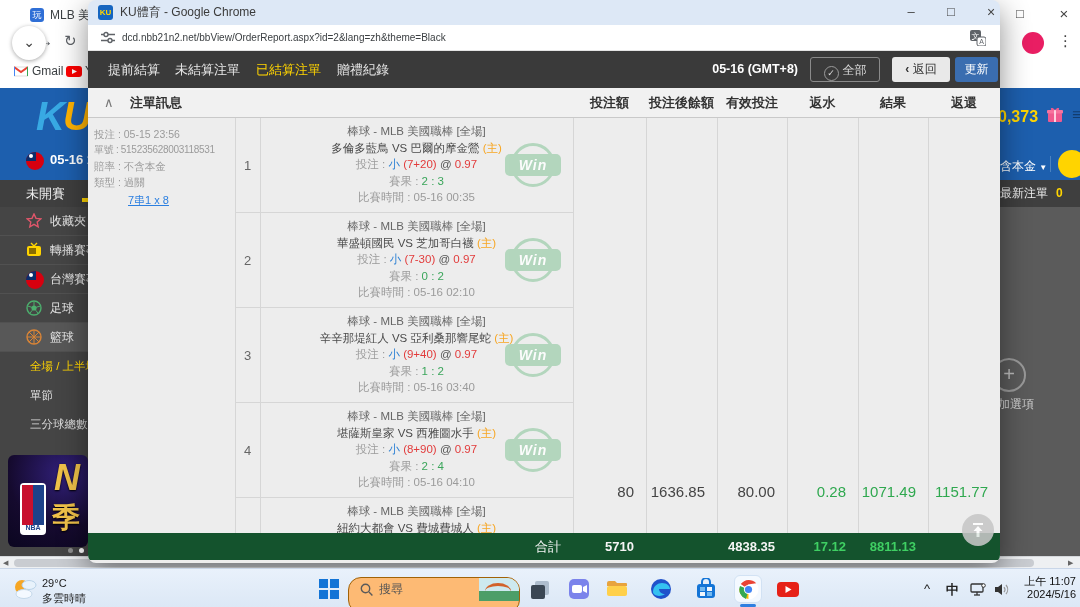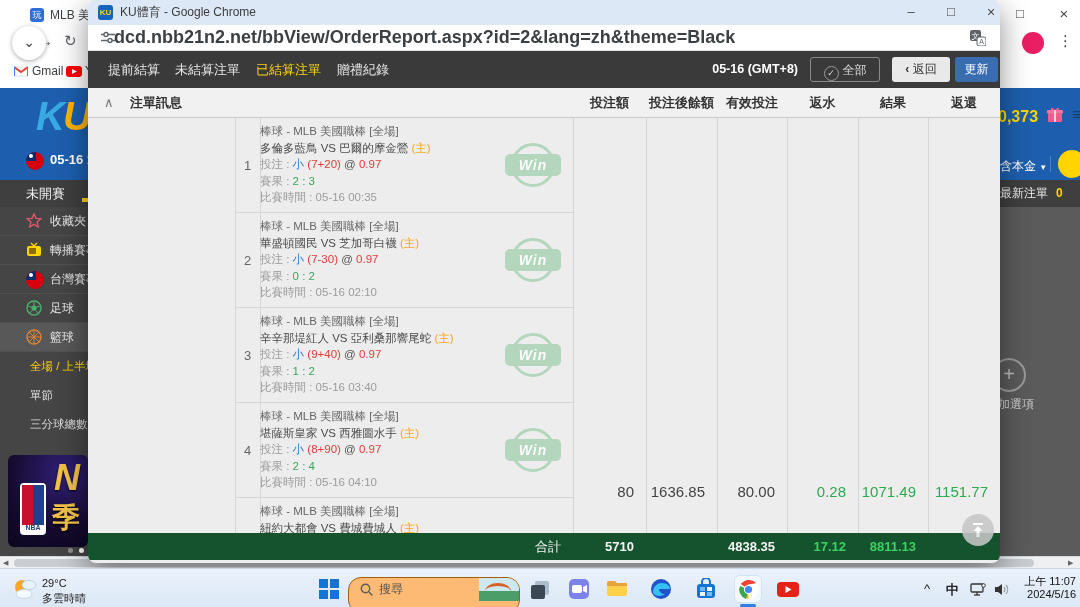--- a/index.html
+++ b/index.html
@@ -49,41 +49,41 @@
   .ycircle{left:1058px;top:150px;width:28px;height:28px;border-radius:50%;background:#ffd400;}
   .latest{left:1000px;top:180px;line-height:27px;font-size:12px;color:#eee;white-space:nowrap;}
   .latest b{color:#ffd400;margin-left:8px;}
   
   .popup{left:88px;top:0;width:912px;height:563px;background:#ededed;border-radius:8px;box-shadow:0 10px 30px rgba(0,0,0,.45);overflow:hidden;}
   .ttl{position:absolute;left:0;top:0;width:912px;height:25px;background:#dde8f6;}
   .ttl-fav{position:absolute;left:10px;top:5px;width:15px;height:15px;border-radius:3px;background:#1565c0;color:#ffd400;font-size:8px;font-weight:bold;text-align:center;line-height:15px;}
   .ttl-text{position:absolute;left:32px;top:0;line-height:25px;font-size:12px;color:#3b3b3b;}
   .winctl{position:absolute;top:0;width:36px;height:25px;text-align:center;line-height:24px;font-size:13px;color:#444;}
   .urlrow{position:absolute;left:0;top:25px;width:912px;height:26px;background:#fff;border-bottom:1px solid #e3e3e3;box-sizing:border-box;}
-  .url{position:absolute;left:26px;top:0;line-height:25px;font-size:18px;color:#3c4043;white-space:nowrap;font-weight:bold;}
+  .url{position:absolute;left:34px;top:0;line-height:25px;font-size:10px;color:#3c4043;white-space:nowrap;}
   .navbar{position:absolute;left:0;top:51px;width:912px;height:37px;background:#3a3a3a;}
   .ptab{position:absolute;top:0;line-height:37px;font-size:13px;color:#e8e8e8;white-space:nowrap;cursor:pointer;}
   .ptab.active{color:#ffd400;}
   .navdate{position:absolute;left:592px;top:0;width:118px;text-align:right;line-height:37px;font-size:12.5px;font-weight:bold;color:#fff;white-space:nowrap;}
   .btn{position:absolute;top:6px;height:25px;border-radius:3px;font-size:12px;line-height:25px;text-align:center;box-sizing:border-box;cursor:pointer;}
   .btn-all{left:722px;width:70px;border:1px solid #8a8a8a;color:#ddd;}
   .btn-back{left:804px;width:58px;background:#e9e9e9;color:#333;}
   .btn-upd{left:867px;width:43px;background:#3a6db0;color:#fff;}
   .hdr{position:absolute;left:0;top:88px;width:912px;height:30px;background:#f1f1f1;border-bottom:1px solid #c9c9c9;box-sizing:border-box;}
   .hcell{position:absolute;top:0;line-height:29px;font-size:13px;font-weight:bold;color:#333;text-align:center;white-space:nowrap;}
   .pbody{position:absolute;left:0;top:118px;width:912px;height:415px;background:#ededed;}
   .vline{position:absolute;top:0;bottom:0;width:1px;background:#d6d6d6;}
   .info{position:absolute;left:0;top:0;width:146px;padding:8px 0 0 6px;box-sizing:border-box;}
   .info .il{font-size:10.5px;color:#9b9b9b;line-height:16px;white-space:nowrap;}
   .info .order{font-size:10px;letter-spacing:-.3px;}
   .info a{display:inline-block;margin:0 0 0 34px;font-size:11px;color:#2b7fe0;text-decoration:underline;cursor:pointer;}
   .legs{position:absolute;left:147px;top:0;width:338px;}
   .leg{position:relative;border-bottom:1px solid #d6d6d6;box-sizing:border-box;overflow:hidden;}
   .leg-num{position:absolute;left:0;top:0;width:25px;height:100%;display:flex;align-items:center;justify-content:center;font-size:13px;color:#666;}
-  .leg-body{margin-left:25px;padding-top:5px;}
+  .leg-body{margin-left:25px;padding-top:5px;text-align:center;}
   .l{font-size:11.5px;line-height:16.6px;white-space:nowrap;color:#9b9b9b;}
   .league{color:#666;}
   .teams{color:#4a4a4a;}
   .home{color:#f7a623;}
   .pick{color:#2a7fd4;}
   .red{color:#e23b3b;}
   .at{color:#555;}
   .score{color:#3aa55a;}
   .win-stamp{position:absolute;right:12px;top:50%;width:56px;height:48px;transform:translateY(-50%);opacity:.85;}
   .win-ring{position:absolute;left:6px;top:2px;width:44px;height:44px;border:3px solid #a9d2b5;border-radius:50%;box-sizing:border-box;}
@@ -277,20 +277,27 @@
     <div class="pbody">
       <div class="vline" style="left:147px;"></div>
       <div class="vline" style="left:172px;"></div>
       <div class="vline" style="left:485px;"></div>
       <div class="vline" style="left:558px;"></div>
       <div class="vline" style="left:629px;"></div>
       <div class="vline" style="left:699px;"></div>
       <div class="vline" style="left:770px;"></div>
       <div class="vline" style="left:840px;"></div>
 
+      <div class="info">
+        <div class="il"><span>投注 : </span><span>05-15 23:56</span></div>
+        <div class="il order"><span>單號 : </span><span>515235628003118531</span></div>
+        <div class="il"><span>賠率 : </span><span>不含本金</span></div>
+        <div class="il"><span>類型 : </span><span>過關</span></div>
+        <a>7串1 x 8</a>
+      </div>
 
       <div class="legs">
         <div class="leg" style="height:95px;">
           <div class="leg-num">1</div>
           <div class="leg-body">
             <div class="l league">棒球 - MLB 美國職棒 [全場]</div>
             <div class="l"><span class="teams">多倫多藍鳥 VS 巴爾的摩金鶯</span> <span class="home">(主)</span></div>
             <div class="l"><span>投注 : </span><span class="pick">小</span> <span class="red">(7+20)</span> <span class="at">@</span> <span class="red">0.97</span></div>
             <div class="l"><span>賽果 : </span><span class="score">2 : 3</span></div>
             <div class="l"><span>比賽時間 : </span><span>05-16 00:35</span></div>

